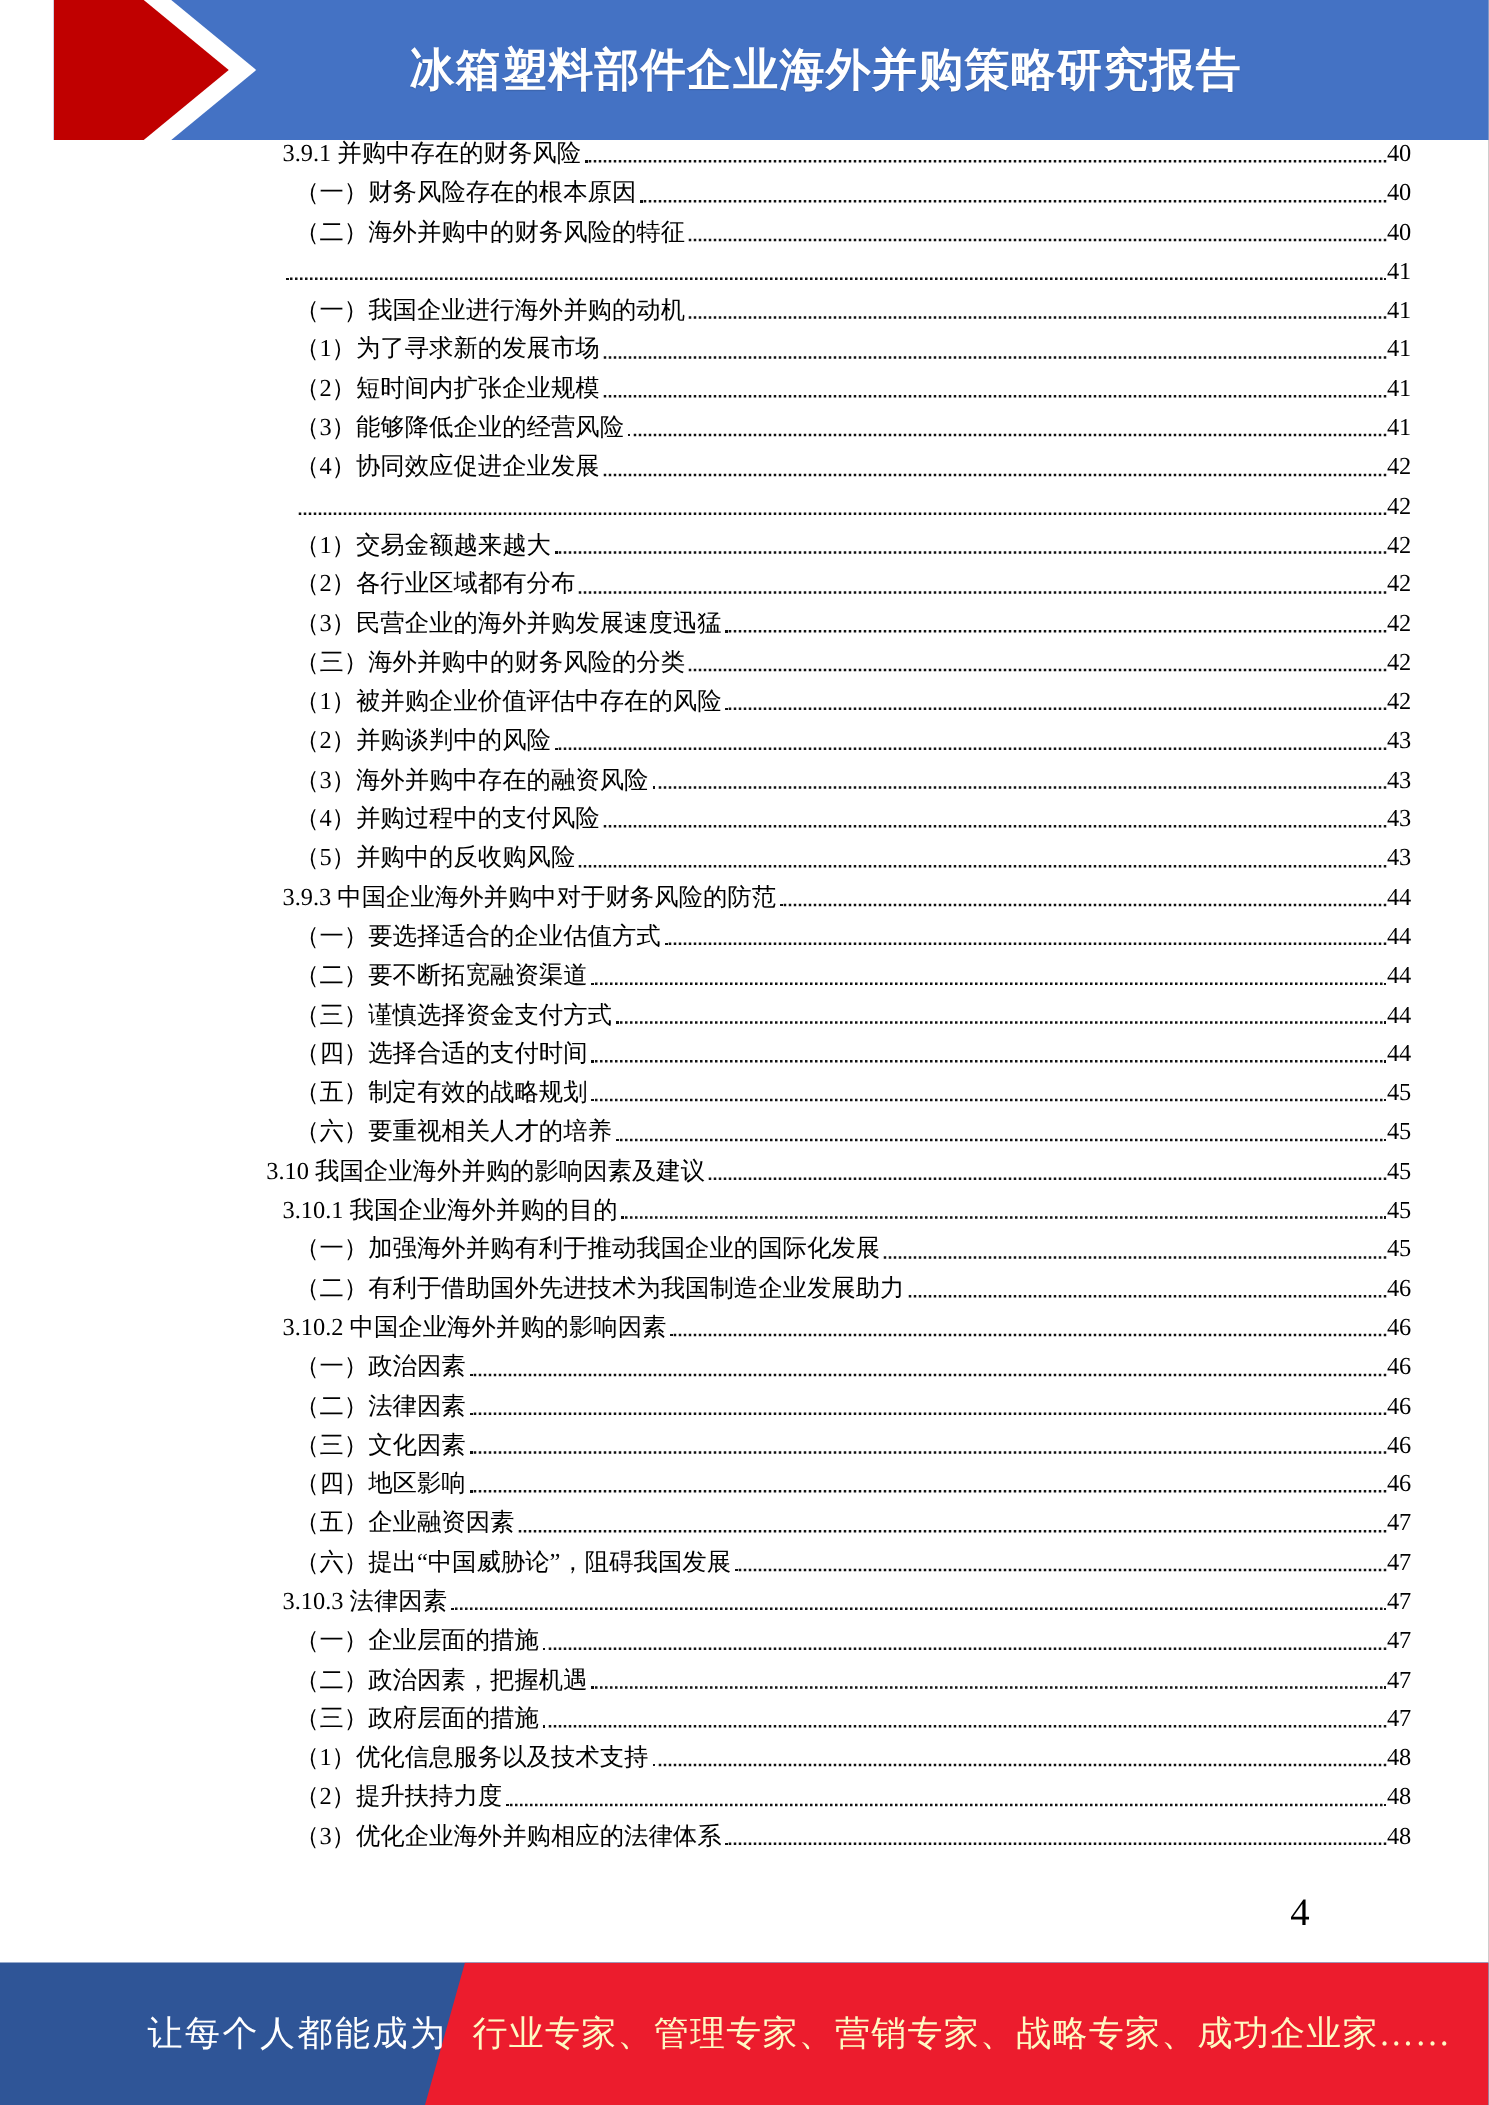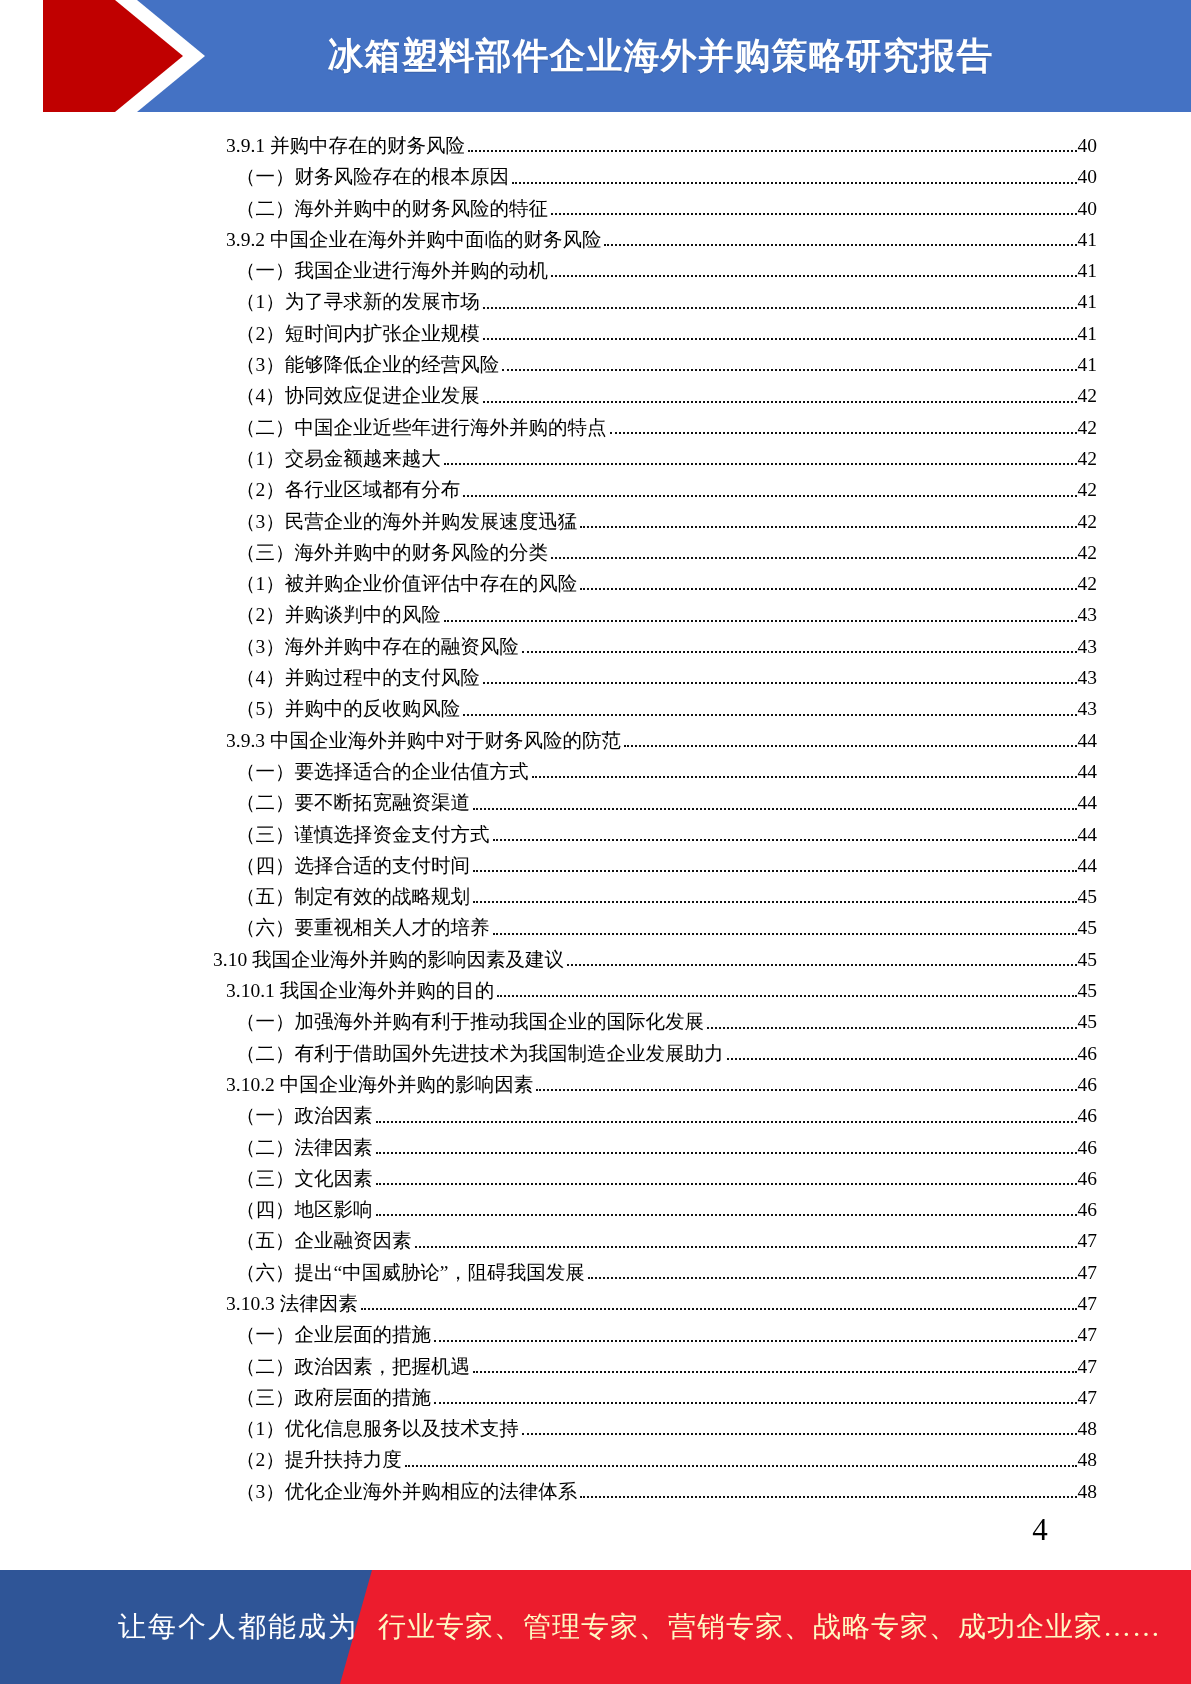--- a/index.html
+++ b/index.html
@@ -25,23 +25,23 @@
     position:absolute;top:0;left:0;width:1191px;height:112px;
     display:flex;align-items:center;justify-content:center;
     padding-left:44px;box-sizing:border-box;
     color:#ffffff;
     font-family:"Liberation Sans","DejaVu Sans",sans-serif;
     font-weight:bold;font-size:36px;letter-spacing:1px;
     text-shadow:0 1px 1px rgba(0,0,0,.15);
   }
   
   .toc{
-    position:absolute;top:130px;left:0;
+    position:absolute;top:108px;left:0;
     width:1191px;
-    padding-right:94px;box-sizing:border-box;
+    padding-right:62px;box-sizing:border-box;
   }
   .toc-row{
     display:flex;align-items:baseline;
     height:31.3px;line-height:31.3px;
     font-size:19.5px;color:#000;
     white-space:nowrap;
   }
   .toc-row.lv0{padding-left:182px;margin-left:31px;}
   .toc-row.lv1{padding-left:226px;}
   .toc-row.lv2{padding-left:236px;align-items:flex-end;}
@@ -107,21 +107,20 @@
       <span class="toc-page">40</span>
     </div>
 
     <div class="toc-row lv2">
       <span class="toc-label">（二）海外并购中的财务风险的特征</span>
       <span class="toc-leader"></span>
       <span class="toc-page">40</span>
     </div>
 
     <div class="toc-row lv1">
-      <span class="toc-label">3.9.2 中国企业在海外并购中面临的财务风险</span>
       <span class="toc-leader"></span>
       <span class="toc-page">41</span>
     </div>
 
     <div class="toc-row lv2">
       <span class="toc-label">（一）我国企业进行海外并购的动机</span>
       <span class="toc-leader"></span>
       <span class="toc-page">41</span>
     </div>
 
@@ -143,21 +142,20 @@
       <span class="toc-page">41</span>
     </div>
 
     <div class="toc-row lv2">
       <span class="toc-label">（4）协同效应促进企业发展</span>
       <span class="toc-leader"></span>
       <span class="toc-page">42</span>
     </div>
 
     <div class="toc-row lv2">
-      <span class="toc-label">（二）中国企业近些年进行海外并购的特点</span>
       <span class="toc-leader"></span>
       <span class="toc-page">42</span>
     </div>
 
     <div class="toc-row lv2">
       <span class="toc-label">（1）交易金额越来越大</span>
       <span class="toc-leader"></span>
       <span class="toc-page">42</span>
     </div>
 

